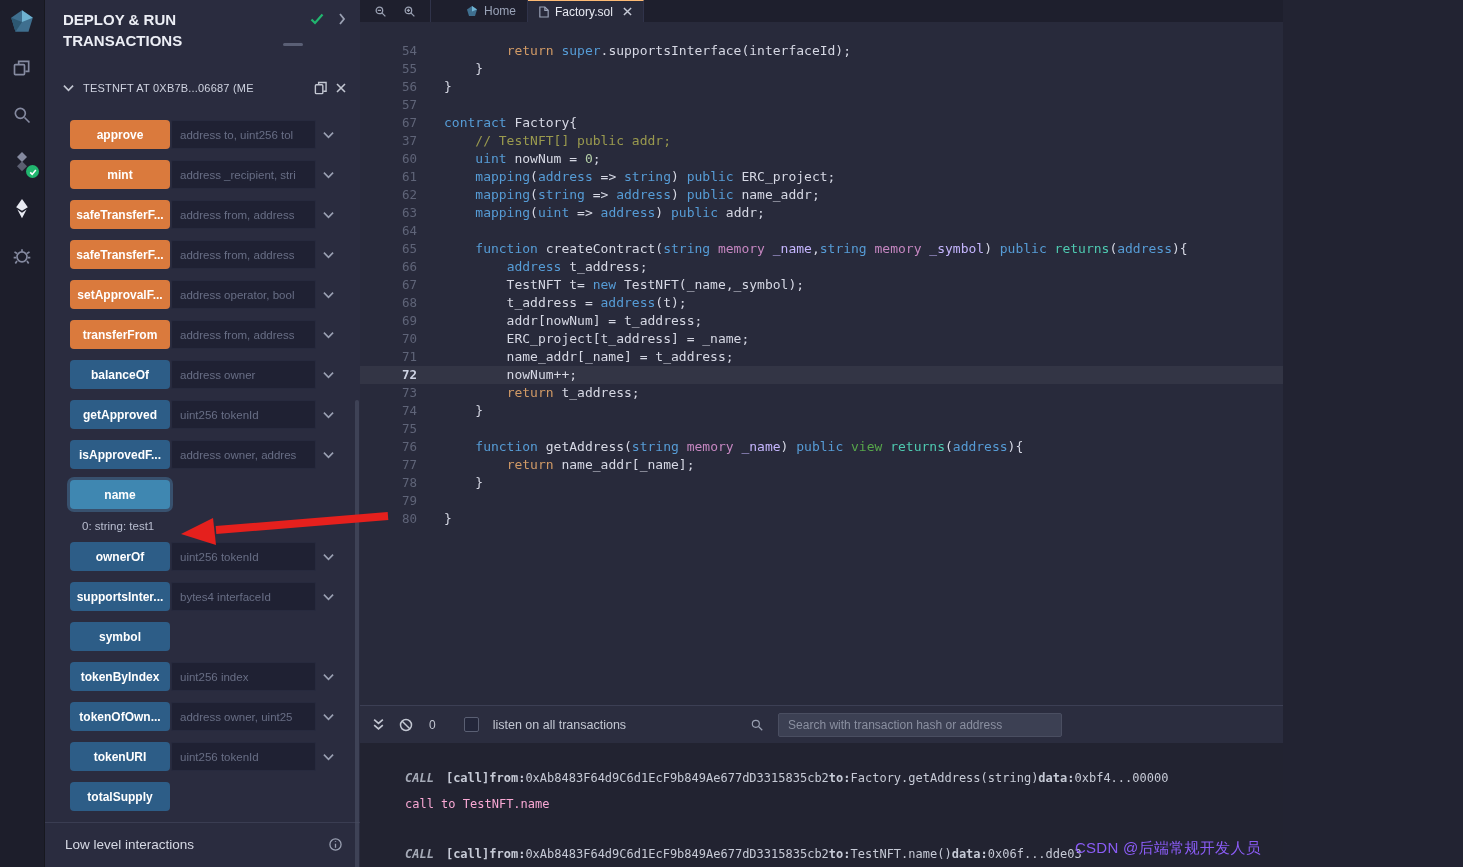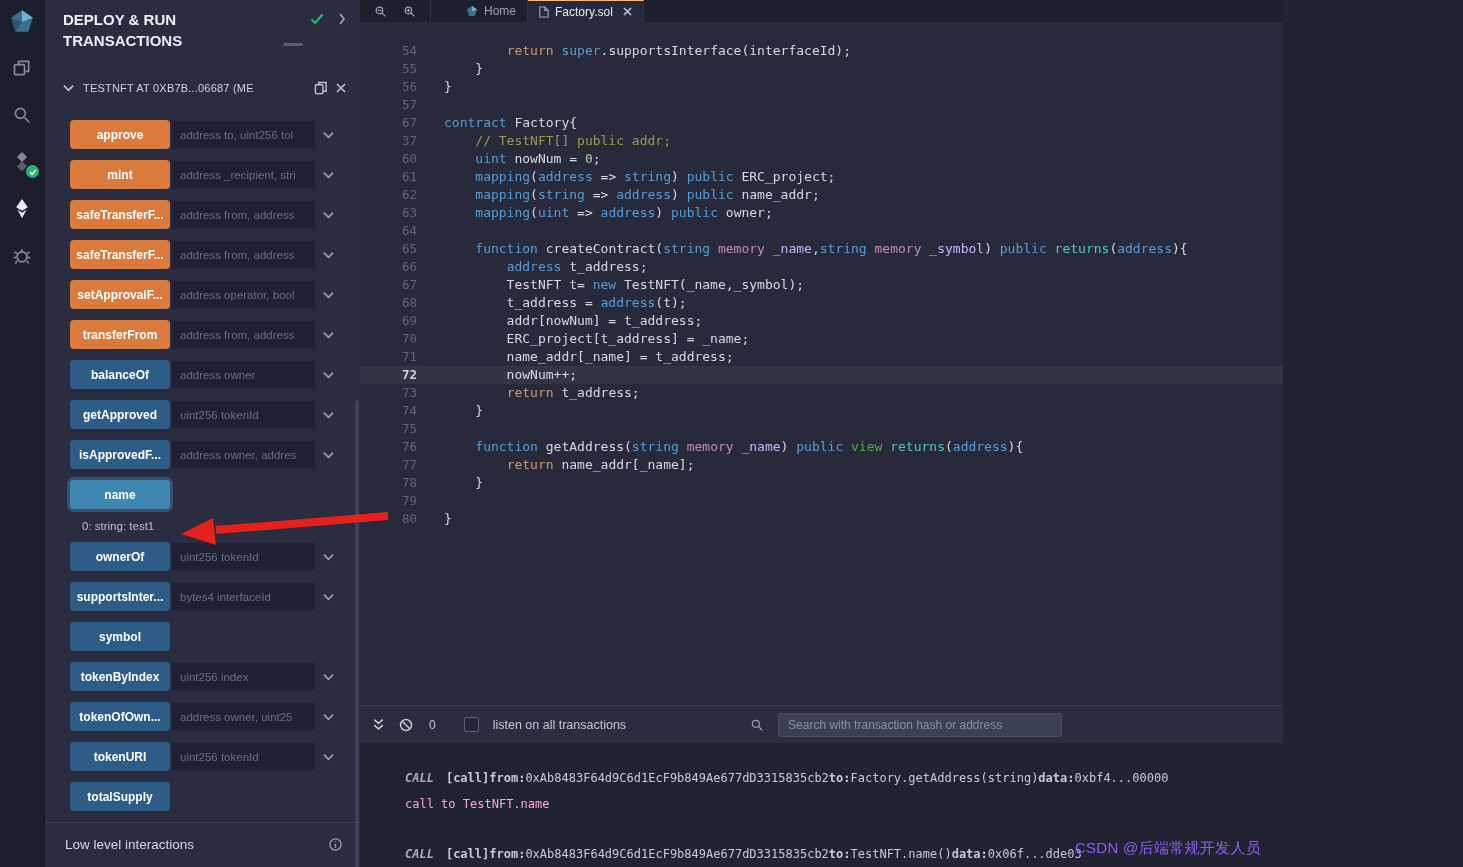--- a/index.html
+++ b/index.html
@@ -355,21 +355,21 @@
     <div class="editor">
         <div class="code-line"><span class="ln">54</span><span class="code"><span class="tk-p">        </span><span class="tk-r">return</span><span class="tk-p"> </span><span class="tk-k">super</span><span class="tk-p">.supportsInterface(interfaceId);</span></span></div>
         <div class="code-line"><span class="ln">55</span><span class="code"><span class="tk-p">    }</span></span></div>
         <div class="code-line"><span class="ln">56</span><span class="code"><span class="tk-p">}</span></span></div>
         <div class="code-line"><span class="ln">57</span><span class="code"></span></div>
         <div class="code-line"><span class="ln">67</span><span class="code"><span class="tk-k">contract</span><span class="tk-p"> Factory{</span></span></div>
         <div class="code-line"><span class="ln">37</span><span class="code"><span class="tk-c">    // TestNFT[] public addr;</span></span></div>
         <div class="code-line"><span class="ln">60</span><span class="code"><span class="tk-p">    </span><span class="tk-k">uint</span><span class="tk-p"> nowNum = </span><span class="tk-n">0</span><span class="tk-p">;</span></span></div>
         <div class="code-line"><span class="ln">61</span><span class="code"><span class="tk-p">    </span><span class="tk-k">mapping</span><span class="tk-p">(</span><span class="tk-k">address</span><span class="tk-p"> =&gt; </span><span class="tk-k">string</span><span class="tk-p">) </span><span class="tk-k">public</span><span class="tk-p"> ERC_project;</span></span></div>
         <div class="code-line"><span class="ln">62</span><span class="code"><span class="tk-p">    </span><span class="tk-k">mapping</span><span class="tk-p">(</span><span class="tk-k">string</span><span class="tk-p"> =&gt; </span><span class="tk-k">address</span><span class="tk-p">) </span><span class="tk-k">public</span><span class="tk-p"> name_addr;</span></span></div>
-        <div class="code-line"><span class="ln">63</span><span class="code"><span class="tk-p">    </span><span class="tk-k">mapping</span><span class="tk-p">(</span><span class="tk-k">uint</span><span class="tk-p"> =&gt; </span><span class="tk-k">address</span><span class="tk-p">) </span><span class="tk-k">public</span><span class="tk-p"> owner;</span></span></div>
+        <div class="code-line"><span class="ln">63</span><span class="code"><span class="tk-p">    </span><span class="tk-k">mapping</span><span class="tk-p">(</span><span class="tk-k">uint</span><span class="tk-p"> =&gt; </span><span class="tk-k">address</span><span class="tk-p">) </span><span class="tk-k">public</span><span class="tk-p"> addr;</span></span></div>
         <div class="code-line"><span class="ln">64</span><span class="code"></span></div>
         <div class="code-line"><span class="ln">65</span><span class="code"><span class="tk-p">    </span><span class="tk-k">function</span><span class="tk-p"> createContract(</span><span class="tk-k">string</span><span class="tk-m"> memory</span><span class="tk-i"> _name</span><span class="tk-p">,</span><span class="tk-k">string</span><span class="tk-m"> memory</span><span class="tk-i"> _symbol</span><span class="tk-p">) </span><span class="tk-k">public</span><span class="tk-t"> returns</span><span class="tk-p">(</span><span class="tk-k">address</span><span class="tk-p">){</span></span></div>
         <div class="code-line"><span class="ln">66</span><span class="code"><span class="tk-p">        </span><span class="tk-k">address</span><span class="tk-p"> t_address;</span></span></div>
         <div class="code-line"><span class="ln">67</span><span class="code"><span class="tk-p">        TestNFT t= </span><span class="tk-k">new</span><span class="tk-p"> TestNFT(_name,_symbol);</span></span></div>
         <div class="code-line"><span class="ln">68</span><span class="code"><span class="tk-p">        t_address = </span><span class="tk-k">address</span><span class="tk-p">(t);</span></span></div>
         <div class="code-line"><span class="ln">69</span><span class="code"><span class="tk-p">        addr[nowNum] = t_address;</span></span></div>
         <div class="code-line"><span class="ln">70</span><span class="code"><span class="tk-p">        ERC_project[t_address] = _name;</span></span></div>
         <div class="code-line"><span class="ln">71</span><span class="code"><span class="tk-p">        name_addr[_name] = t_address;</span></span></div>
         <div class="code-line active"><span class="ln">72</span><span class="code"><span class="tk-p">        nowNum++;</span></span></div>
         <div class="code-line"><span class="ln">73</span><span class="code"><span class="tk-p">        </span><span class="tk-r">return</span><span class="tk-p"> t_address;</span></span></div>

